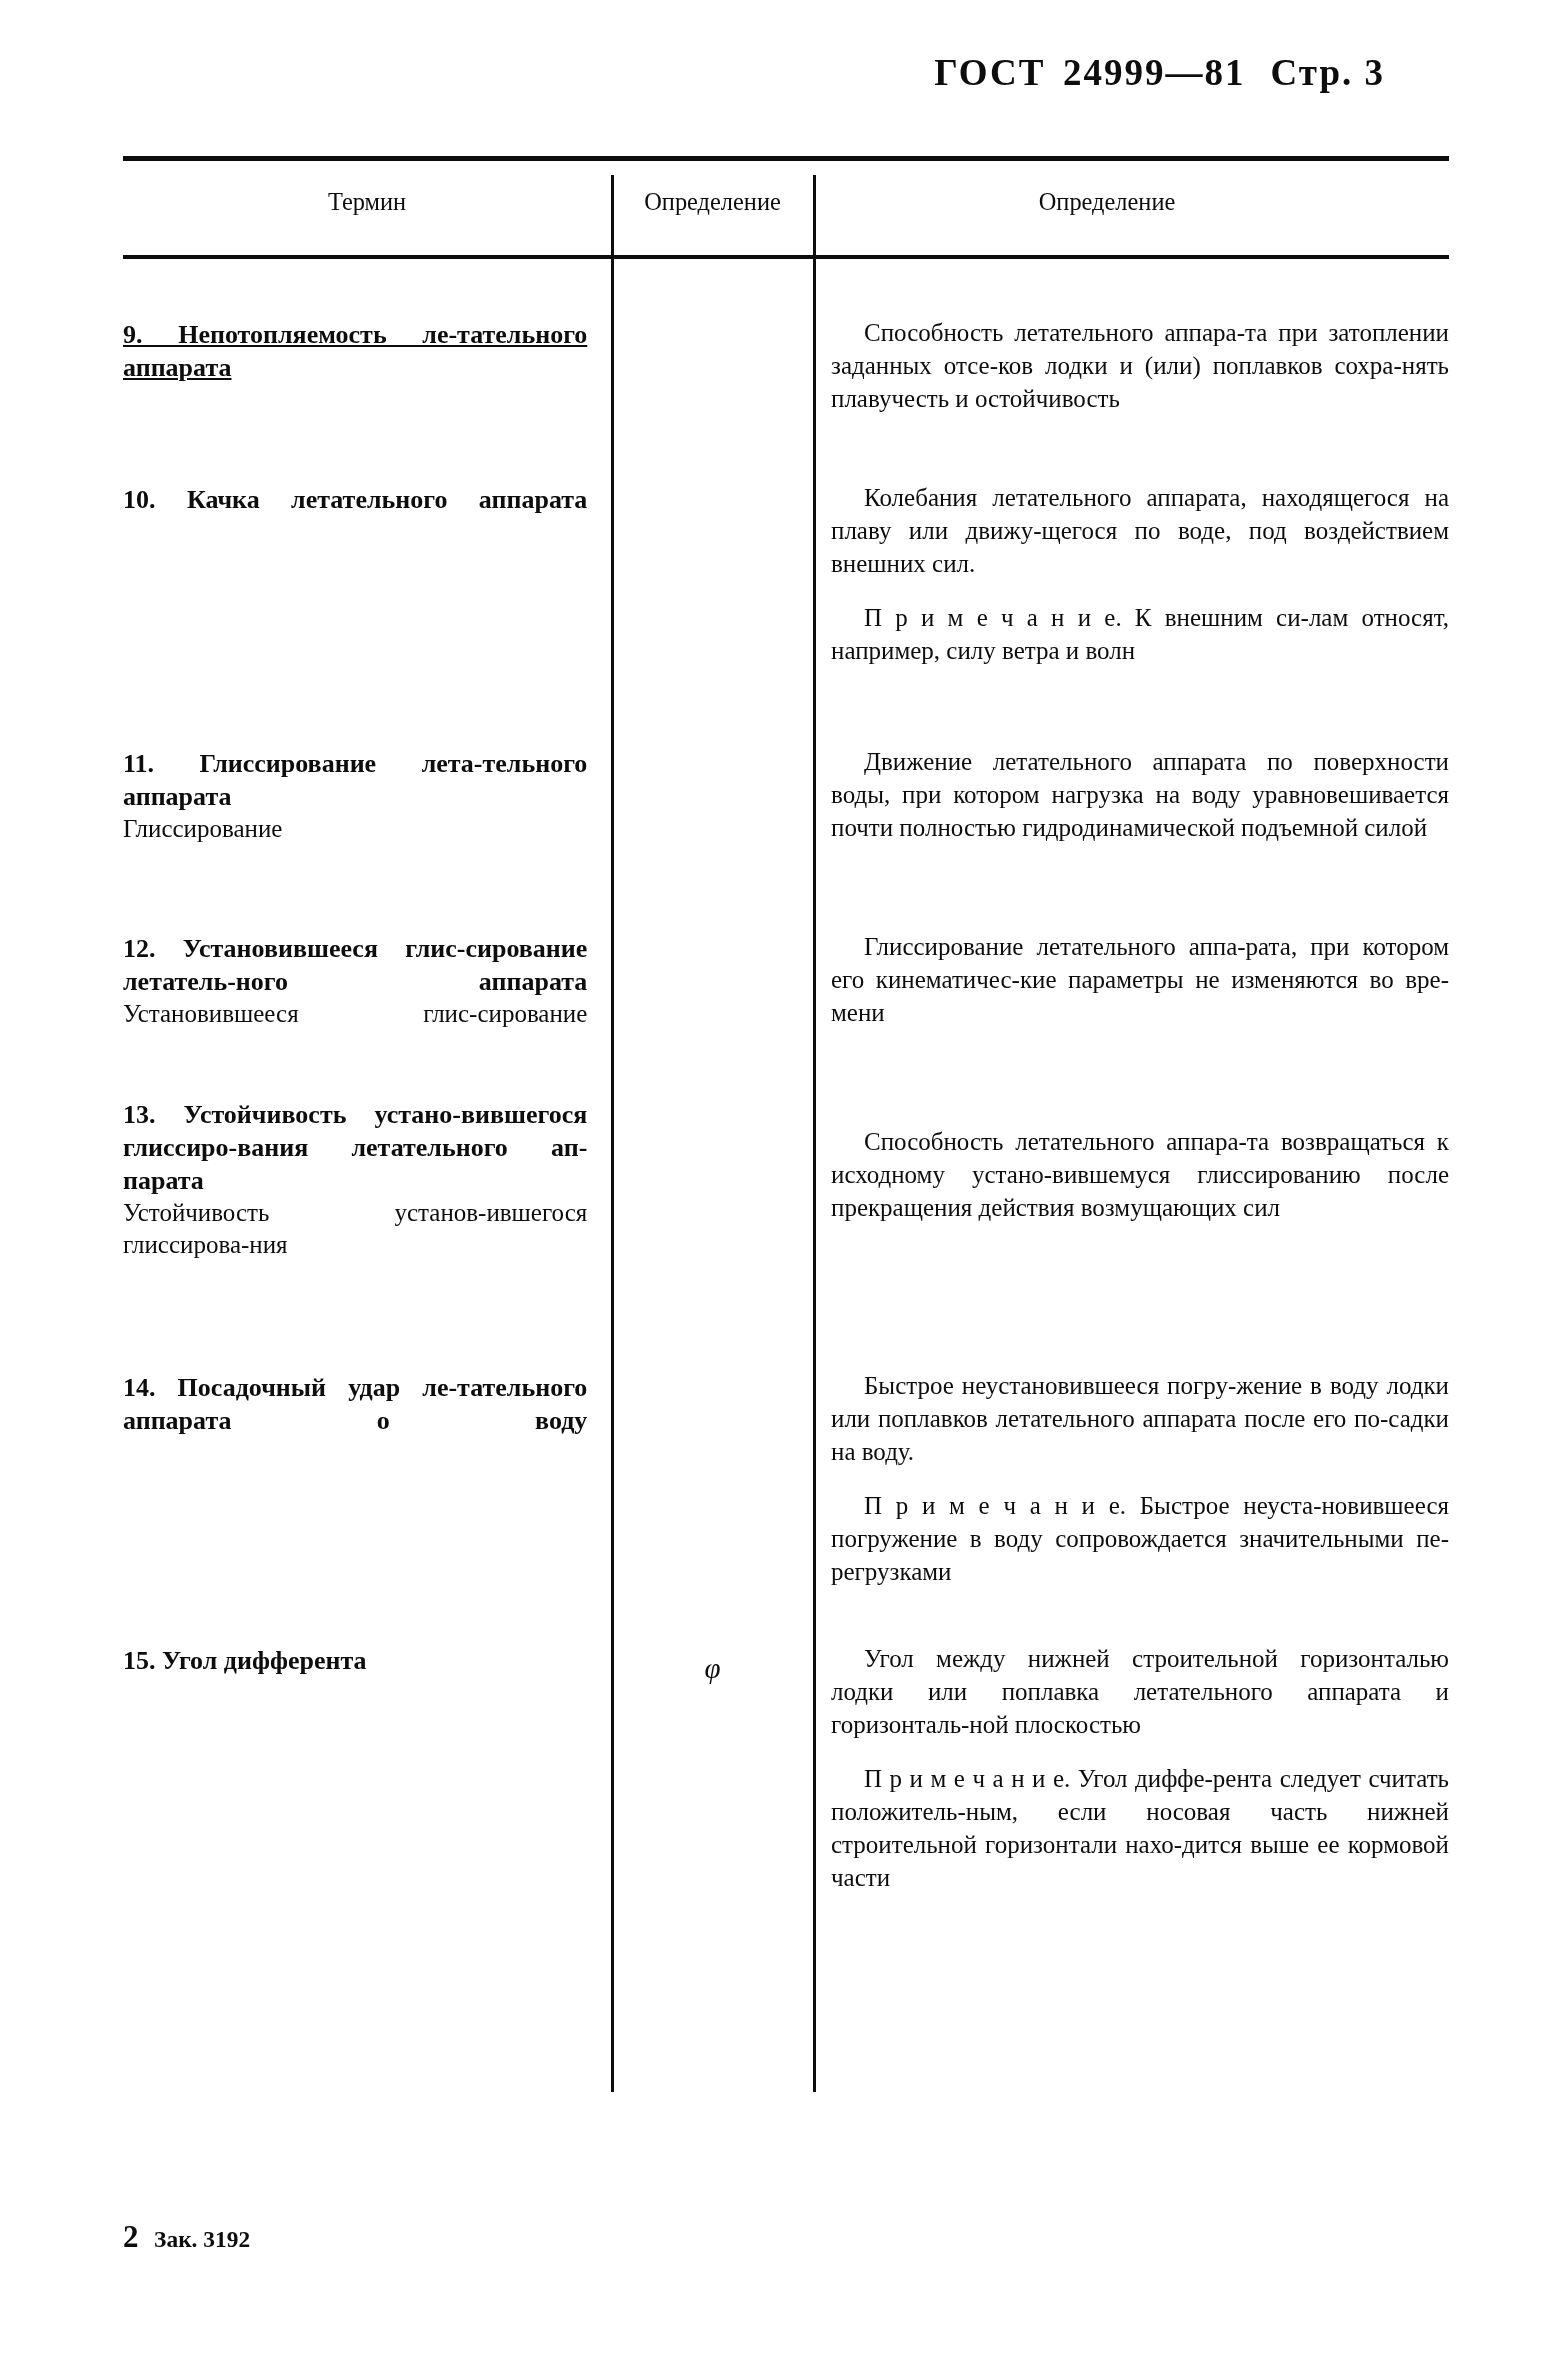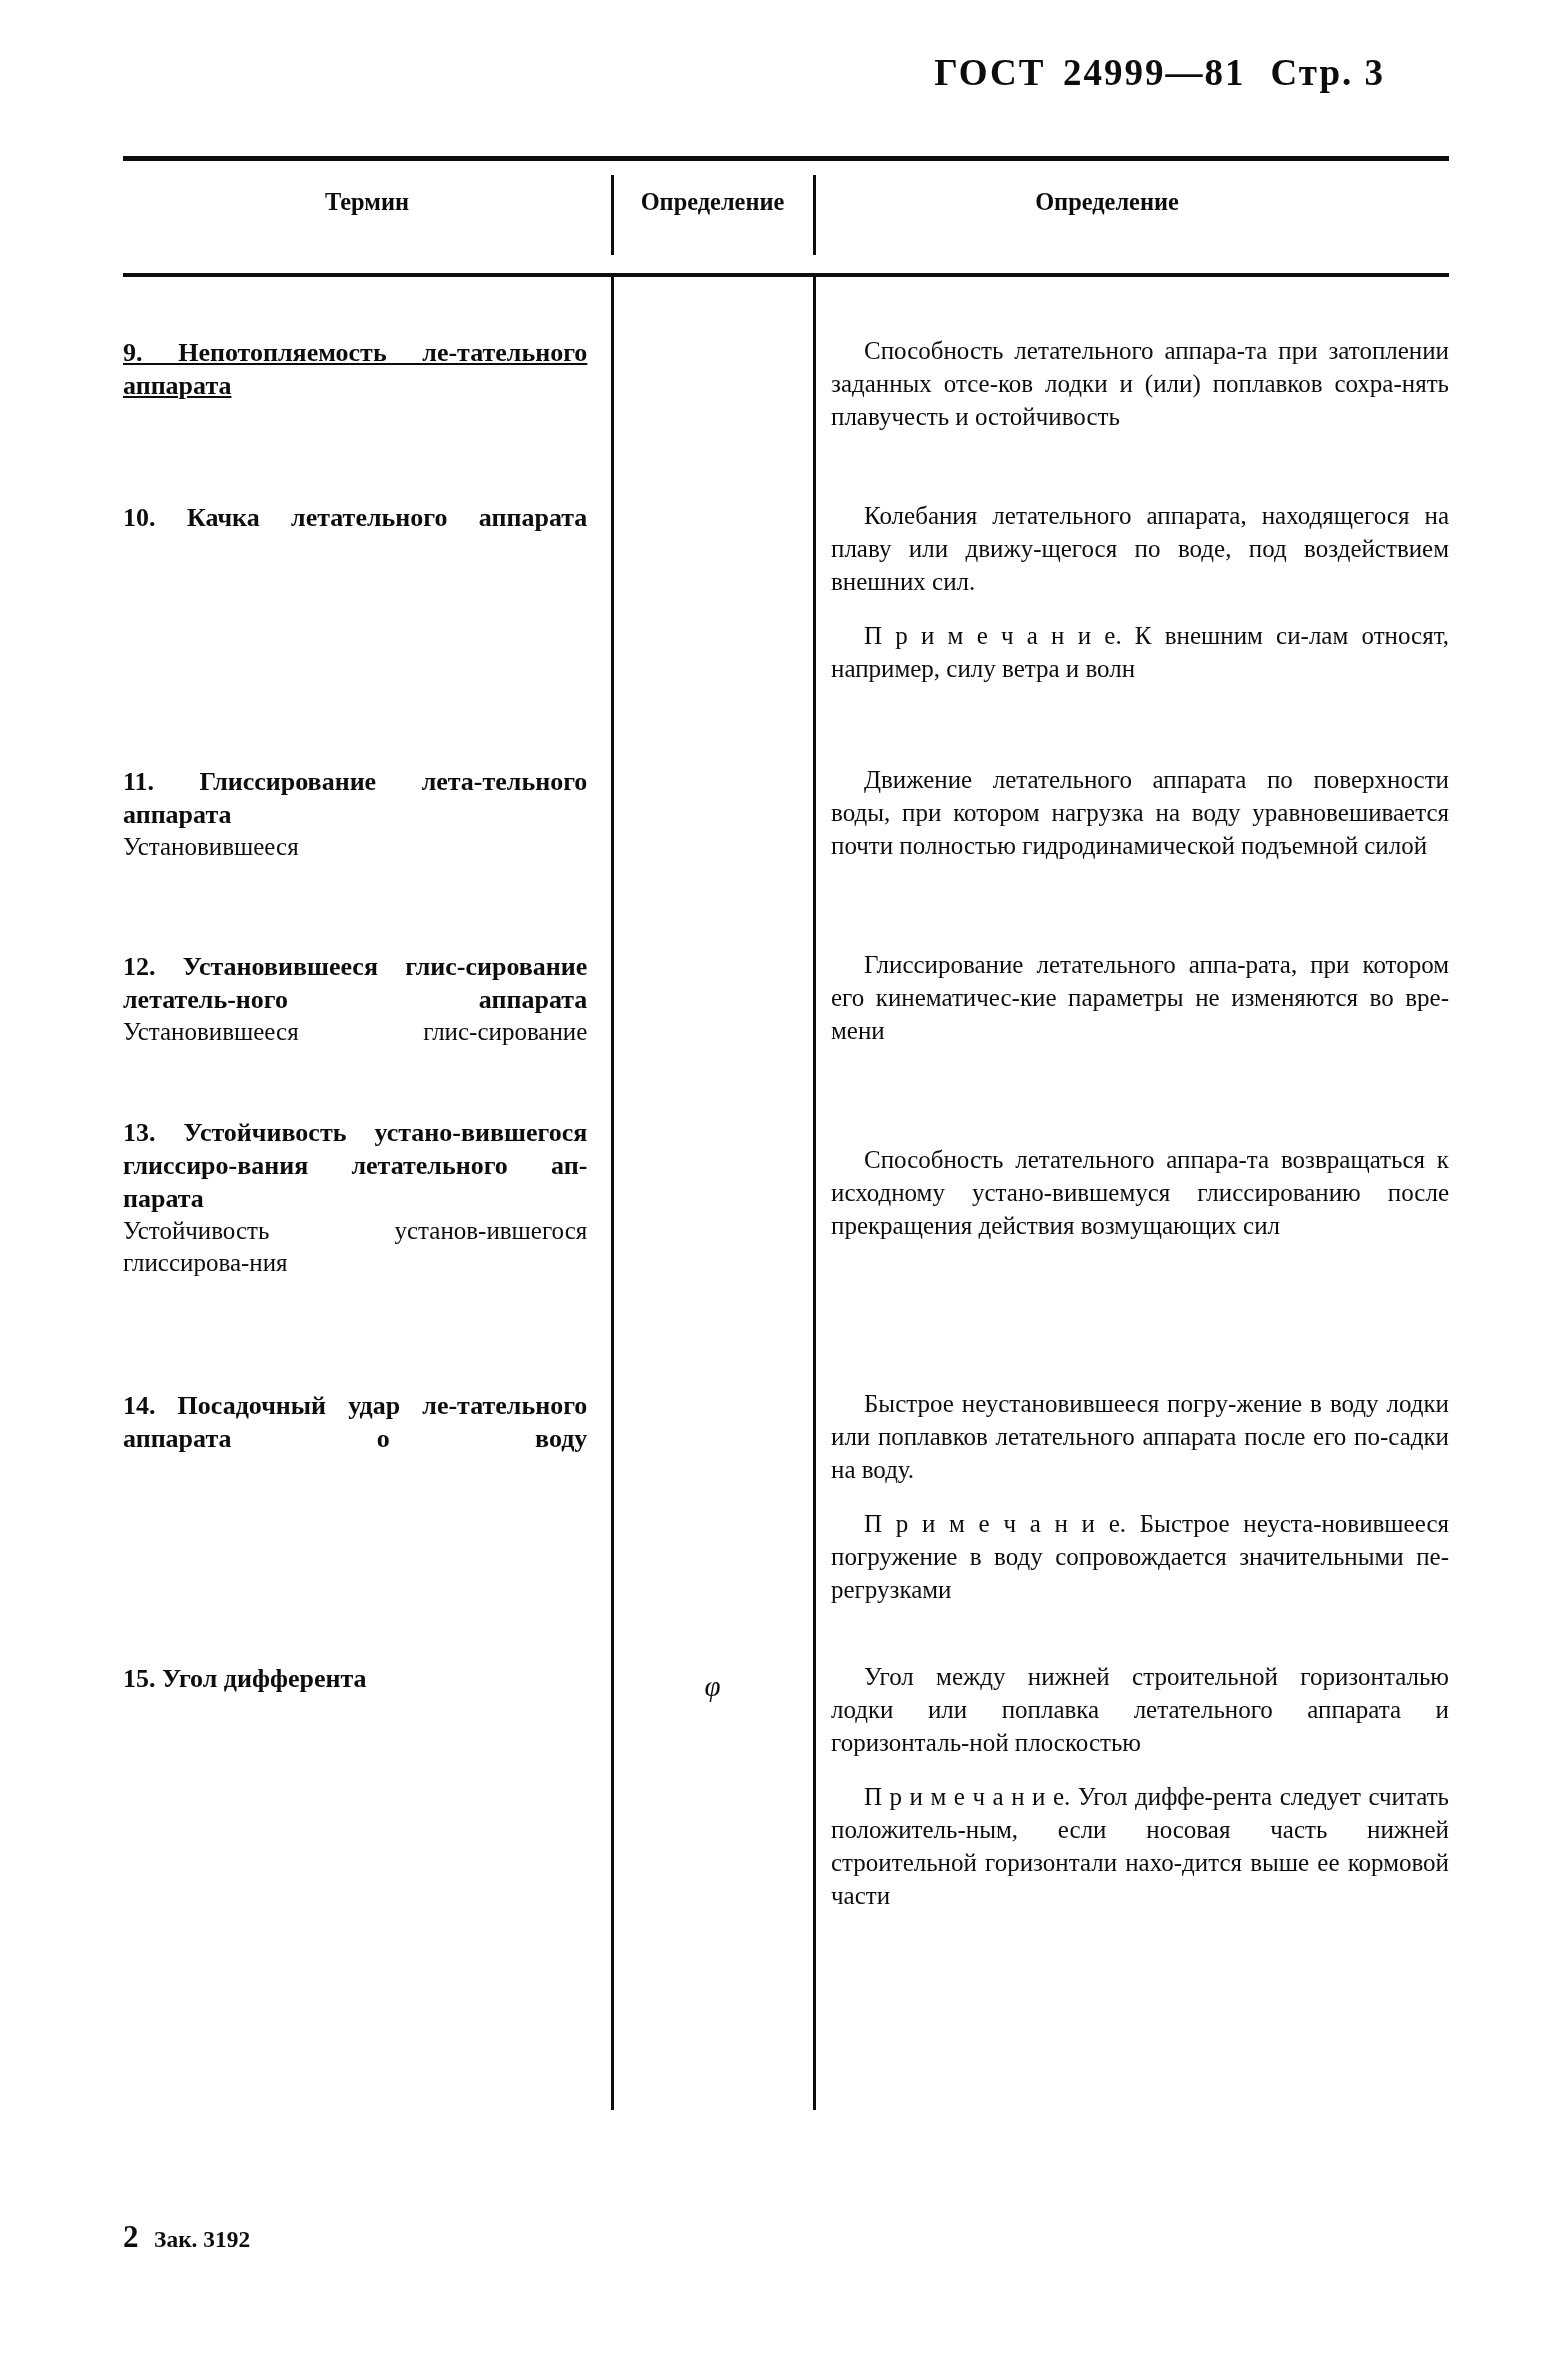--- a/index.html
+++ b/index.html
@@ -54,22 +54,21 @@
     width: 100%;
   }
   .rule-head-bottom {
     height: 3.9px;
     background: #0d0d0d;
     width: 100%;
     margin-top: 0;
   }
   .thead {
     position: relative;
-    height: 112px;
-    font-weight: bold;
+    height: 94px;
   }
   .thead .cell {
     position: absolute;
     top: 27px;
     font-size: 24.4px;
     text-align: center;
   }
   .c-term   { left: 0;    width: 488px; }
   .c-desig  { left: 488px; width: 203px; font-size: 22.4px; }
   .c-def    { left: 666px; width: 636px; font-size: 22.4px; }
@@ -207,21 +206,21 @@
         </div>
         <div class="col-def" style="top:222px;">
           <p class="def-p">Колебания летательного аппарата, находящегося на плаву или движу-щегося по воде, под воздействием внешних сил.</p>
           <p class="def-p">П р и м е ч а н и е. К внешним си-лам относят, например, силу ветра и волн</p>
         </div>
       </div>
 
       <div class="row">
         <div class="col-term" style="top:488px;">
           <div class="term-main">11. Глиссирование лета-тельного аппарата</div>
-          <div class="term-sub noj">Установившееся</div>
+          <div class="term-sub noj">Глиссирование</div>
         </div>
         <div class="col-desig" style="top:488px;">
           <span class="desig-sym"></span>
         </div>
         <div class="col-def" style="top:486px;">
           <p class="def-p">Движение летательного аппарата по поверхности воды, при котором нагрузка на воду уравновешивается почти полностью гидродинамической подъемной силой</p>
         </div>
       </div>
 
       <div class="row">

